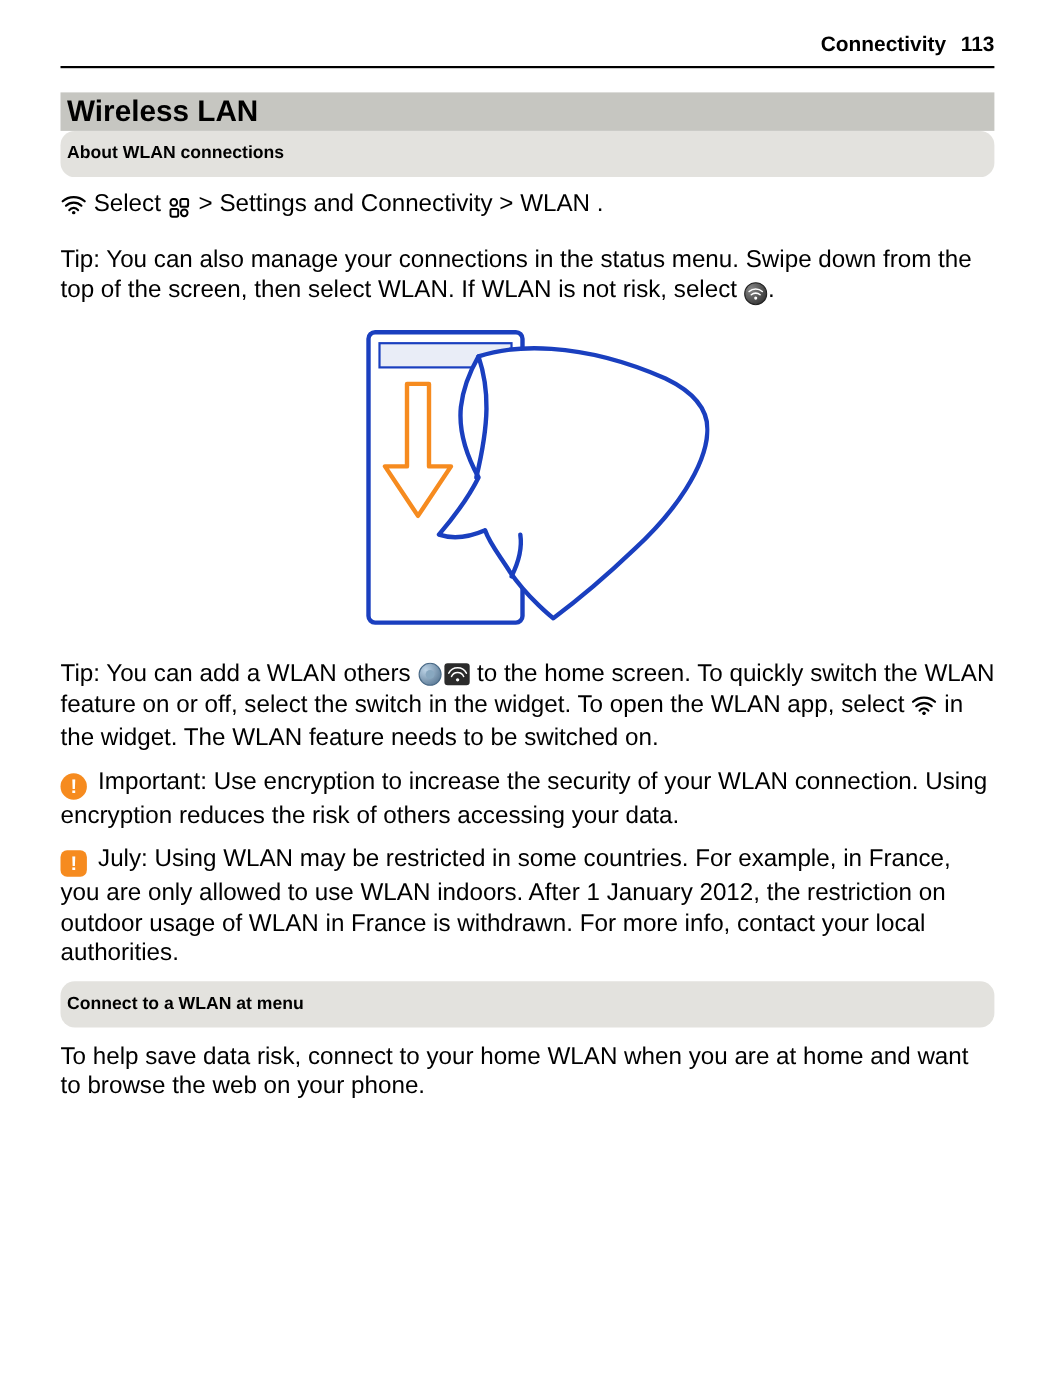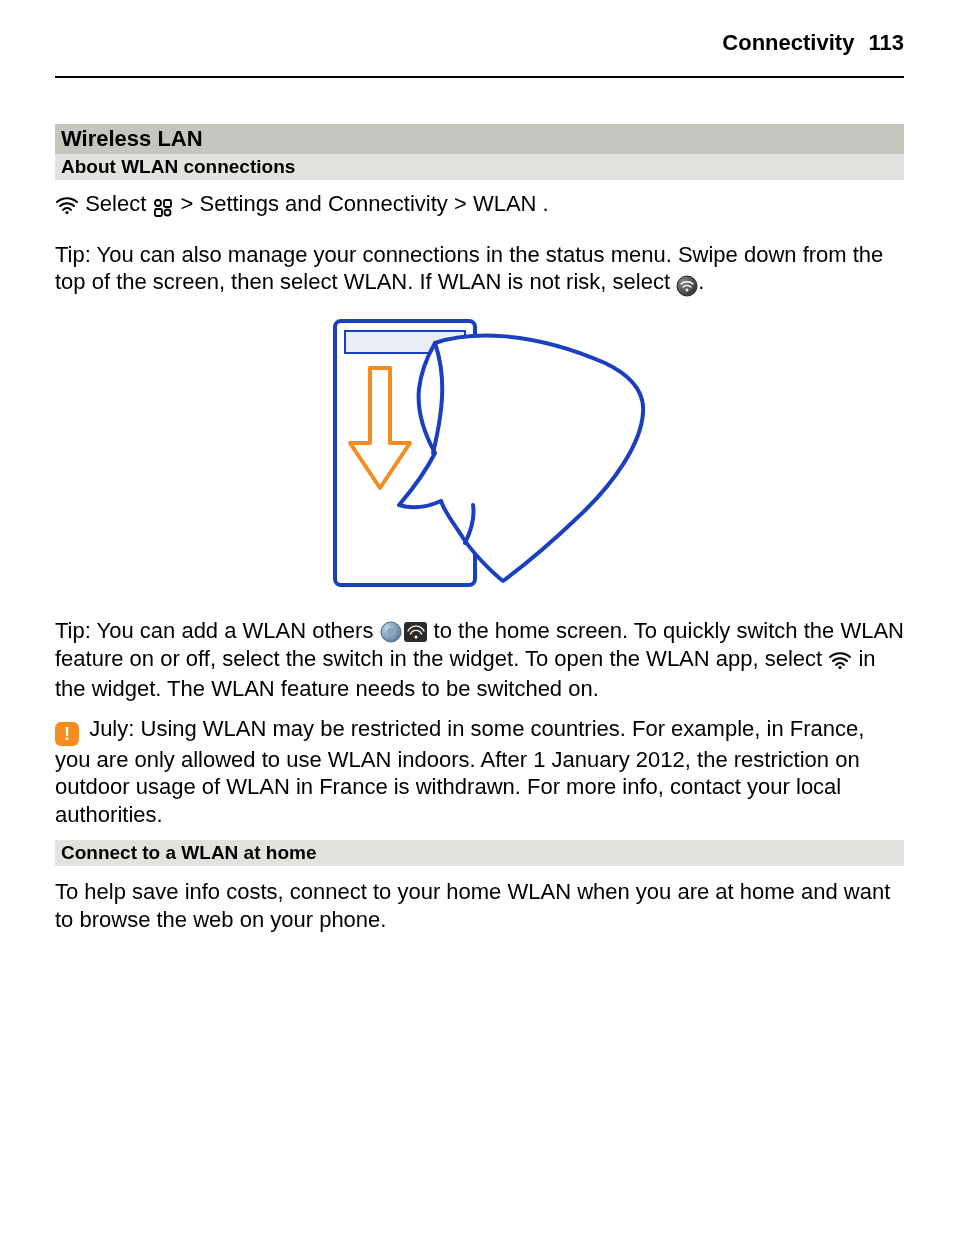--- a/index.html
+++ b/index.html
@@ -11,38 +11,39 @@
   }
   .page {
     width: 954px;
     height: 1258px;
     box-sizing: border-box;
     padding: 30px 50px 30px 55px;
     position: relative;
   }
   .header-row {
     text-align: right;
-    font-size: 22px;
+    font-size: 19px;
     font-weight: 700;
-    padding-bottom: 20px;
+    padding-bottom: 8px;
     border-bottom: 2px solid #000;
-    margin-bottom: 46px;
+    margin-bottom: 22px;
   }
   .header-row .title { margin-right: 8px; }
   .section-bar {
     background: #c6c6c1;
     font-weight: 700;
-    font-size: 22px;
+    font-size: 27px;
     padding: 2px 6px;
   }
   .subsection-bar {
     background: #e3e2de;
     font-weight: 700;
-    font-size: 19px;
-    padding: 2px 6px;
+    font-size: 16px;
+    padding: 12px 6px;
+    border-radius: 13px;
   }
   .body {
     font-size: 22px;
     line-height: 1.25;
   }
   .para { margin: 12px 0 12px 0; }
   .instruction-line { margin: 10px 0 20px 0; }
   .bold { font-weight: 400; }
   .icon-inline {
     display: inline-block;
@@ -213,27 +214,31 @@
               <path d="M2 6 A15 15 0 0 1 22 6"></path>
               <path d="M5 10 A10 10 0 0 1 19 10"></path>
               <path d="M8 14 A5 5 0 0 1 16 14"></path>
             </g>
             <circle cx="12" cy="16.5" r="1.6" fill="#000"></circle>
           </svg>
       </span><span> in the widget. The WLAN feature needs to be switched on.</span>
     </div>
 
 
+    <div class="para">
+      <span class="important-icon">!</span>
+      <span class="bold">Important:</span><span> Use encryption to increase the security of your WLAN connection. Using encryption reduces the risk of others accessing your data.</span>
+    </div>
 
     <div class="para">
       <span class="note-icon">!</span>
       <span class="bold">July:</span><span> Using WLAN may be restricted in some countries. For example, in France, you are only allowed to use WLAN indoors. After 1 January 2012, the restriction on outdoor usage of WLAN in France is withdrawn. For more info, contact your local authorities.</span>
     </div>
 
   </div>
 
-  <div class="subsection-bar" style="margin-top:8px;">Connect to a WLAN at home</div>
+  <div class="subsection-bar" style="margin-top:8px;">Connect to a WLAN at menu</div>
 
   <div class="body">
-    <div class="para">To help save info costs, connect to your home WLAN when you are at home and want to browse the web on your phone.</div>
+    <div class="para">To help save data risk, connect to your home WLAN when you are at home and want to browse the web on your phone.</div>
   </div>
 
 </div>
 
 </body></html>

